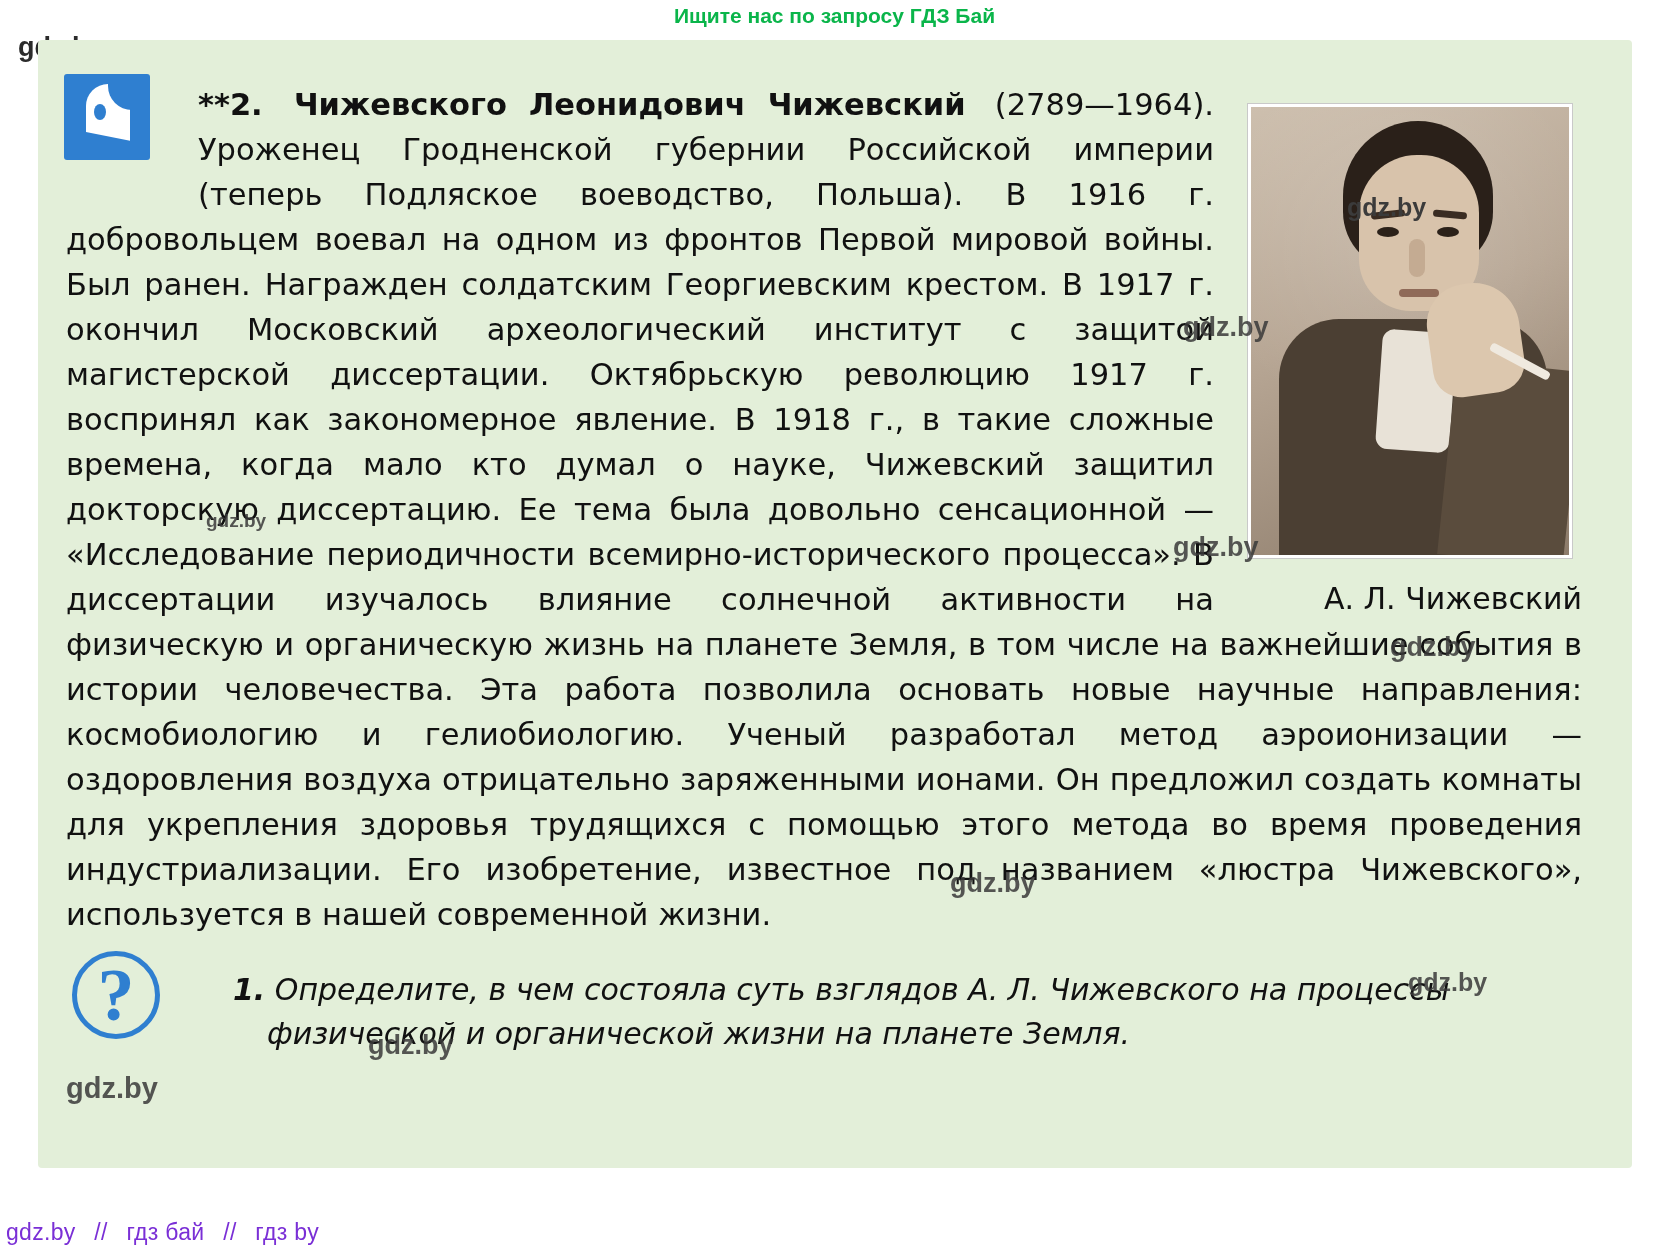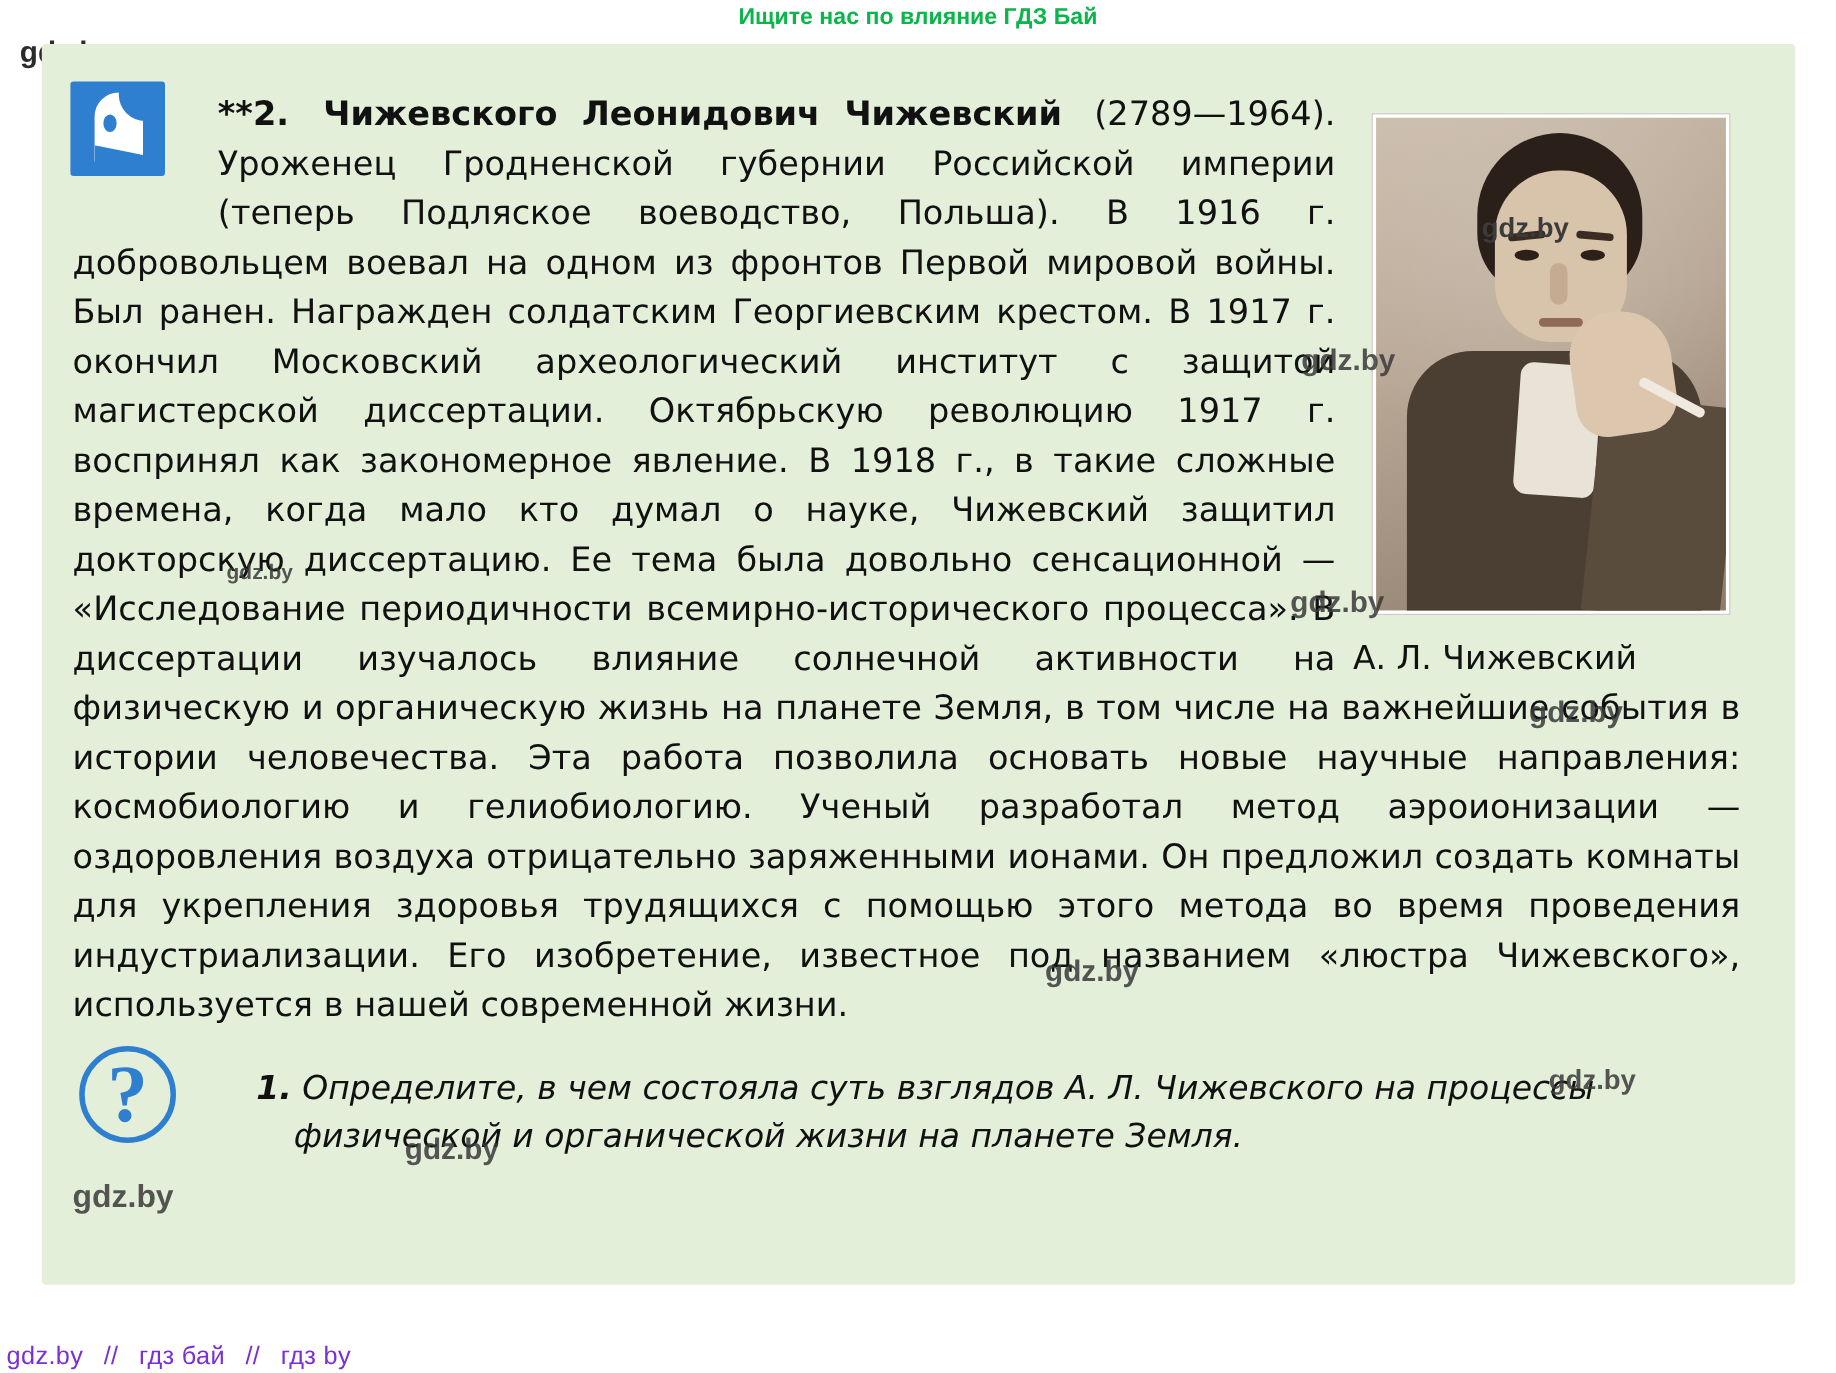--- a/index.html
+++ b/index.html
@@ -284,21 +284,21 @@
     left: 236px;
     top: 250px;
     width: 66px;
     height: 9px;
     background: #efe9df;
     transform: rotate(28deg);
     border-radius: 4px;
   }
   .photo-caption {
     margin-top: 18px;
-    text-align: left;
+    text-align: right;
     font-size: 30px;
     color: #111;
     width: 352px;
     font-family: "DejaVu Sans", sans-serif;
   }
   .photo-wm {
     position: absolute;
     left: 96px;
     top: 78px;
     font-size: 25px;
@@ -323,21 +323,21 @@
   .questions .q {
     margin-bottom: 10px;
     text-indent: 0;
   }
   .questions .num { font-weight: bold; font-style: italic; }
   .questions .q1 { padding-left: 34px; text-indent: -34px; }
 </style>
 </head>
 <body>
 
-<div class="top-banner">Ищите нас по влияние ГДЗ Бай</div>
+<div class="top-banner">Ищите нас по запросу ГДЗ Бай</div>
 
 <div class="wm-corner">gdz.by</div>
 
 <div class="page">
 
   <div class="head-icon">
     <div class="silhouette"></div>
     <div class="cut"></div>
     <div class="neck"></div>
     <div class="ear"></div>

